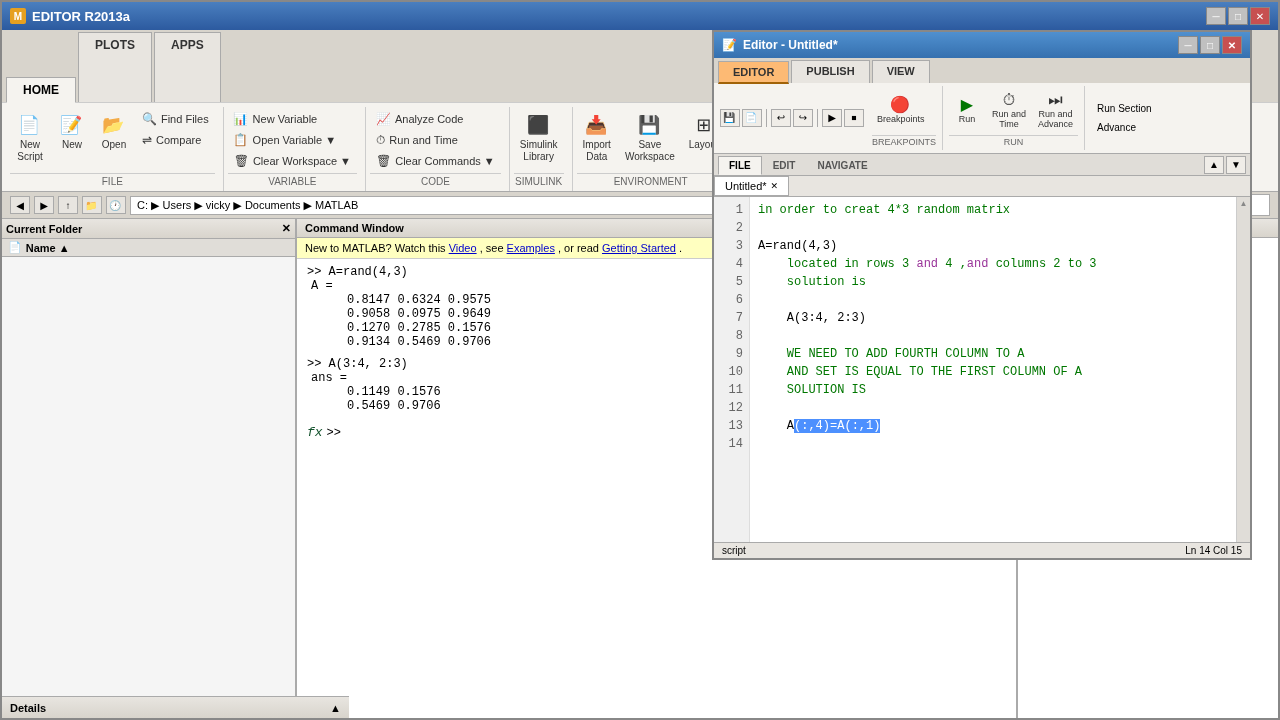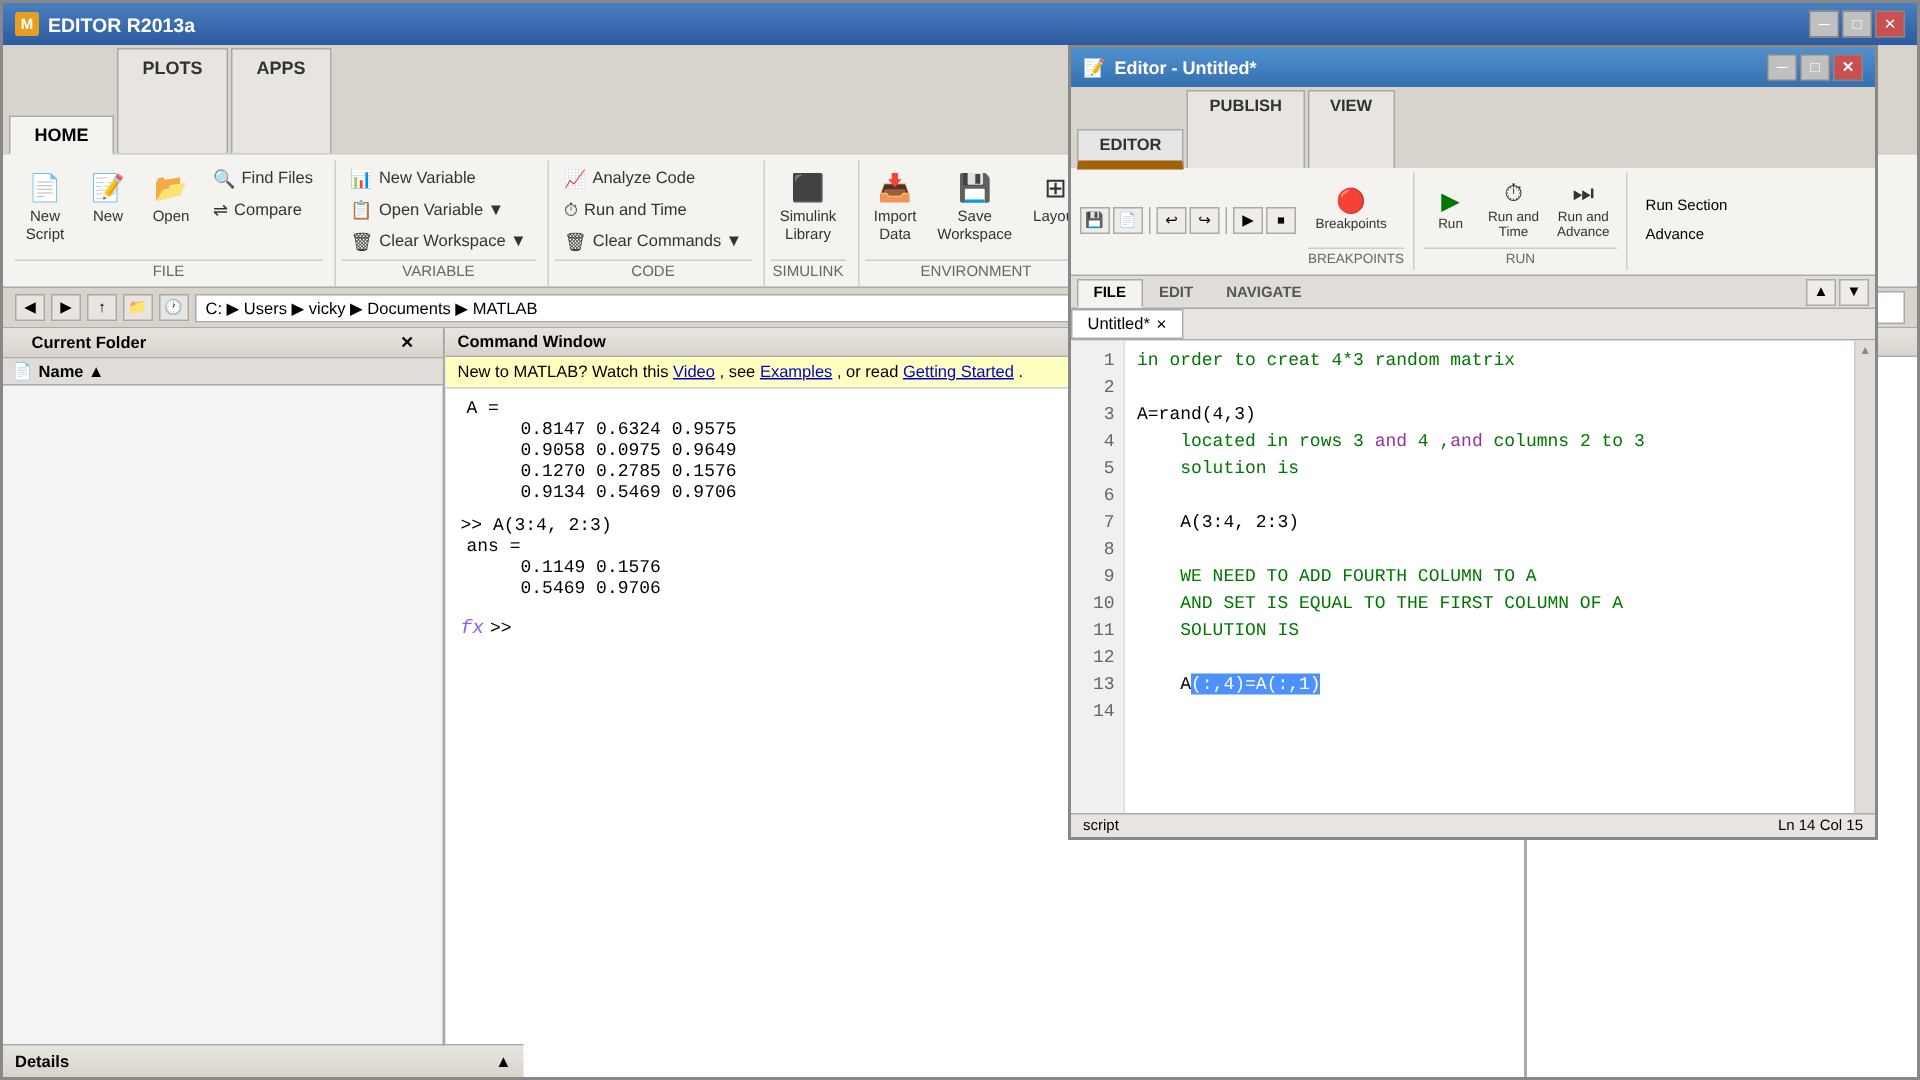--- a/index.html
+++ b/index.html
@@ -187,21 +187,21 @@
     
     .left-panel {
       width: 295px;
       border-right: 2px solid #aaa;
       display: flex;
       flex-direction: column;
       background: #f5f5f5;
     }
     .panel-title {
       background: linear-gradient(to bottom, #e8e5e0, #d8d4cc);
-      padding: 3px 19px;
+      padding: 3px 4px;
       font-size: 11px;
       font-weight: bold;
       border-bottom: 1px solid #aaa;
       display: flex;
       align-items: center;
       justify-content: space-between;
     }
     .panel-content { flex: 1; overflow: auto; }
 
     
@@ -249,21 +249,21 @@
     .cmd-prompt { color: #000; }
     .cmd-output { color: #000; margin-left: 4px; }
     .matrix-row { margin-left: 40px; }
 
     .cmd-prompt-line {
       display: flex;
       align-items: center;
       gap: 4px;
       margin-top: 8px;
     }
-    .fx-icon { color: #8b5cf6; font-style: italic; font-size: 13px; }
+    .fx-icon { color: #14532d; font-style: italic; font-size: 13px; }
 
     
     .right-panel {
       width: 260px;
       display: flex;
       flex-direction: column;
       background: #f5f5f5;
     }
 
     
@@ -324,25 +324,24 @@
       padding: 4px 14px;
       background: #e8e5e0;
       border: 1px solid #aaa;
       border-bottom: none;
       cursor: pointer;
       font-size: 11px;
       font-weight: bold;
       color: #333;
     }
     .editor-tab.active {
-      background: #e5e5e5;
-      border-bottom: 6px solid #a16207;
+      background: #fdba74;
+      border-bottom: 2px solid #a16207;
       position: relative;
       bottom: -1px;
-      margin-top: 25px;
     }
     .editor-ribbon-content {
       display: flex;
       padding: 3px 4px;
       gap: 0;
       align-items: stretch;
     }
     .editor-ribbon-group {
       display: flex;
       flex-direction: column;
@@ -671,20 +670,21 @@
         <span>New to MATLAB? Watch this</span>
         <a>Video</a>
         <span>, see</span>
         <a>Examples</a>
         <span>, or read</span>
         <a>Getting Started</a>
         <span>.</span>
       </div>
       <div class="command-content">
 
+        <div class="cmd-prompt">&gt;&gt; A=rand(4,3)</div>
         <div class="cmd-output">A =</div>
         <div class="matrix-row">    0.8147    0.6324    0.9575</div>
         <div class="matrix-row">    0.9058    0.0975    0.9649</div>
         <div class="matrix-row">    0.1270    0.2785    0.1576</div>
         <div class="matrix-row">    0.9134    0.5469    0.9706</div>
 
         <div class="cmd-prompt" style="margin-top:8px;">&gt;&gt; A(3:4, 2:3)</div>
         <div class="cmd-output">ans =</div>
         <div class="matrix-row">    0.1149    0.1576</div>
         <div class="matrix-row">    0.5469    0.9706</div>

